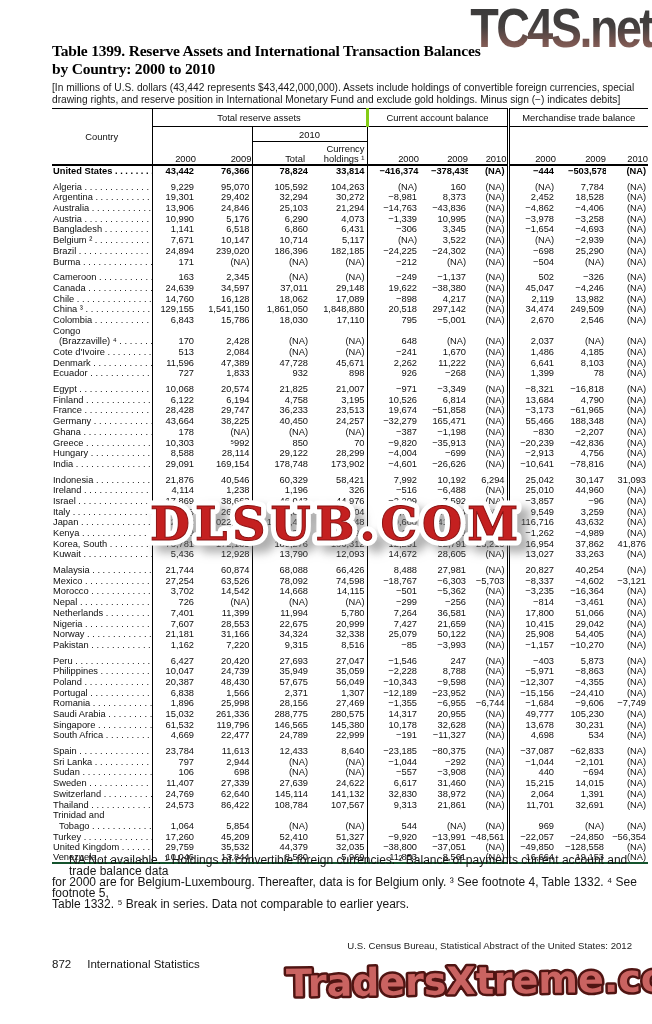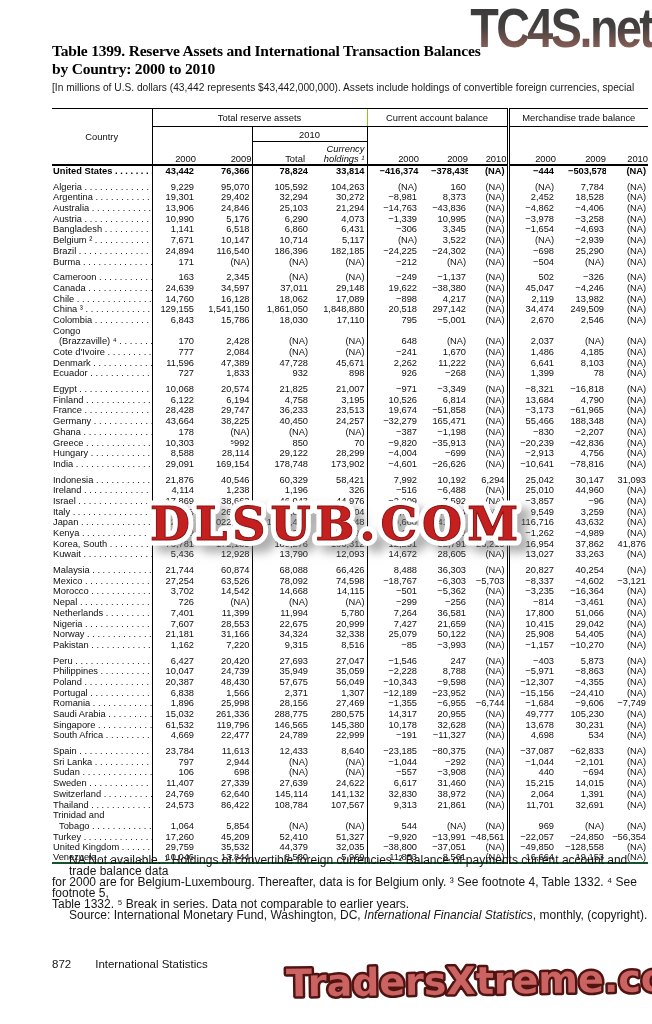--- a/index.html
+++ b/index.html
@@ -16,50 +16,50 @@
   table.main td{padding:0;overflow:hidden;white-space:nowrap;}
   
   td.c0{border-right:1px solid #000;text-align:left;}
   td.c3{border-left:1px solid #000;}
   td.c5{border-left:1px solid #000;}
   td.c8{border-left:3px double #000;}
   
   .hA td{border-top:1px solid #000;height:17px;text-align:center;font-size:9.4px;vertical-align:middle;}
   .hA .g{border-bottom:1px solid #000;}
   .hA .gTRA{border-left:1px solid #000;}
-  .hA .gCA{border-left:1px solid #84cc16;}
+  .hA .gCA{border-left:3px solid #84cc16;}
   .hA .gMT{border-left:3px double #000;}
   .hB td{height:14px;font-size:9.4px;vertical-align:middle;}
   .hB .sub2010{border-left:1px solid #000;border-bottom:1px solid #000;text-align:center;}
   .hB .hbca{border-left:1px solid #000;}
   .hB .hbmt{border-left:3px double #000;}
   .hC td{border-bottom:2px solid #000;height:22px;vertical-align:bottom;font-size:9.4px;
          text-align:right;padding-right:8px;padding-bottom:1px;}
   .hC td.c3{padding-right:5px;}
-  .hC td.c4{padding-right:2px;line-height:10px;font-style:italic;}
+  .hC td.c4{padding-right:2px;line-height:10px;}
   .countryHead{border-right:1px solid #000;border-top:1px solid #000;border-bottom:2px solid #000;
                text-align:center;vertical-align:middle;font-size:9.6px;}
   
   tbody tr.data{height:10.7px;}
   tbody tr.data td{text-align:right;padding-right:2px;line-height:10px;vertical-align:bottom;}
   tbody tr.data td.c0{text-align:left;padding-left:1px;}
   tbody tr.spacer{height:5px;}
   tbody tr.spacer td{font-size:1px;line-height:1px;}
   tbody tr.bold td{font-weight:bold;color:#000;padding-left:12px;}
   tbody tr:last-child td{border-bottom:2px solid #14532d;}
   .ind{padding-left:7px !important;margin-top:44px;}
   .nm{white-space:nowrap;}
   .dots::after{content:" . . . . . . . . . . . . . . . . . . . . . . . . .";}
   
   .footnotes{position:absolute;left:52px;top:855px;width:598px;font-size:12px;line-height:11px;color:#161616;}
   .footnotes .fl1,.footnotes .src{padding-left:17px;}
   .footnotes .src .it{font-style:italic;}
   
   .pagefoot{position:absolute;left:52px;top:958px;font-size:11.5px;color:#161616;}
-  .pagefoot .sec{margin-left:24px;}
+  .pagefoot .sec{margin-left:16px;}
   .census{position:absolute;right:20px;top:940px;font-size:9.6px;color:#222;z-index:1;}
   
   .wm-top{position:absolute;top:-2px;right:0px;z-index:6;
           font-family:"Liberation Sans","DejaVu Sans",sans-serif;font-weight:bold;
           font-size:55px;letter-spacing:-3px;line-height:60px;
           transform:scaleX(0.85);transform-origin:right top;
           background:linear-gradient(180deg,#3a3a3a 12%,#45403f 48%,#7b5751 76%,#97766f 100%);
           -webkit-background-clip:text;background-clip:text;color:transparent;}
   .wm-mid{position:absolute;left:146px;top:494px;z-index:6;
           filter:drop-shadow(9px 7px 5px rgba(110,110,110,0.55));}
@@ -72,20 +72,21 @@
 
   <div class="wm-top">TC4S.net</div>
 
   <div class="title">
     <div>Table 1399. Reserve Assets and International Transaction Balances</div>
     <div>by Country: 2000 to 2010</div>
   </div>
 
   <div class="note">
     <div>[In millions of U.S. dollars (43,442 represents $43,442,000,000). Assets include holdings of convertible foreign currencies, special</div>
+    <div>drawing rights, and reserve position in International Monetary Fund and exclude gold holdings. Minus sign (−) indicates debits]</div>
   </div>
 
   <table class="main">
     <colgroup>
       <col style="width:100px">
         <col style="width:44px">
         <col style="width:56px">
         <col style="width:58px">
       <col style="width:57px">
         <col style="width:52px">
@@ -225,21 +226,21 @@
           <td class="c5">(NA)</td>
           <td class="c6">3,522</td>
           <td class="c7">(NA)</td>
           <td class="c8">(NA)</td>
           <td class="c9">−2,939</td>
           <td class="c10">(NA)</td>
         </tr>
         <tr class="data">
           <td class="c0"><span class="nm">Brazil</span><span class="dots"></span></td>
           <td class="c1">24,894</td>
-          <td class="c2">116,540</td>
+          <td class="c2">239,020</td>
           <td class="c3">186,396</td>
           <td class="c4">182,185</td>
           <td class="c5">−24,225</td>
           <td class="c6">−24,302</td>
           <td class="c7">(NA)</td>
           <td class="c8">−698</td>
           <td class="c9">25,290</td>
           <td class="c10">(NA)</td>
         </tr>
         <tr class="data">
@@ -354,21 +355,21 @@
           <td class="c4">(NA)</td>
           <td class="c5">648</td>
           <td class="c6">(NA)</td>
           <td class="c7">(NA)</td>
           <td class="c8">2,037</td>
           <td class="c9">(NA)</td>
           <td class="c10">(NA)</td>
         </tr>
         <tr class="data">
           <td class="c0"><span class="nm">Cote d'Ivoire</span><span class="dots"></span></td>
-          <td class="c1">777</td>
+          <td class="c1">513</td>
           <td class="c2">2,084</td>
           <td class="c3">(NA)</td>
           <td class="c4">(NA)</td>
           <td class="c5">−241</td>
           <td class="c6">1,670</td>
           <td class="c7">(NA)</td>
           <td class="c8">1,486</td>
           <td class="c9">4,185</td>
           <td class="c10">(NA)</td>
         </tr>
@@ -645,21 +646,21 @@
           <td class="c9"></td>
           <td class="c10"></td>
         </tr>
         <tr class="data">
           <td class="c0"><span class="nm">Malaysia</span><span class="dots"></span></td>
           <td class="c1">21,744</td>
           <td class="c2">60,874</td>
           <td class="c3">68,088</td>
           <td class="c4">66,426</td>
           <td class="c5">8,488</td>
-          <td class="c6">36,303</td>
+          <td class="c6">27,981</td>
           <td class="c7">(NA)</td>
           <td class="c8">20,827</td>
           <td class="c9">40,254</td>
           <td class="c10">(NA)</td>
         </tr>
         <tr class="data">
           <td class="c0"><span class="nm">Mexico</span><span class="dots"></span></td>
           <td class="c1">27,254</td>
           <td class="c2">63,526</td>
           <td class="c3">78,092</td>
@@ -1031,23 +1032,23 @@
                    fill:none;stroke:#ffffff;stroke-width:11;stroke-linejoin:round;">DLSUB.COM</text>
       <text x="4" y="46" style="font-family:'DejaVu Serif',serif;font-weight:bold;font-size:46px;letter-spacing:5px;
                    fill:#c42020;stroke:#8a1010;stroke-width:1;">DLSUB.COM</text>
     </svg>
   </div>
 
   <div class="footnotes">
     <div class="fl1">NA Not available. ¹ Holdings of convertible foreign currencies. ² Balance of payments current account and trade balance data</div>
     <div>for 2000 are for Belgium-Luxembourg. Thereafter, data is for Belgium only. ³ See footnote 4, Table 1332. ⁴ See footnote 5,</div>
     <div>Table 1332. ⁵ Break in series. Data not comparable to earlier years.</div>
-    <div class="src"><span>Source: International Monetary Fund, Washington, DC, </span><span class="it">International Financial Statistics</span><span>, monthly, (copyright).</span></div>
   </div>
 
+  <div class="census">U.S. Census Bureau, Statistical Abstract of the United States: 2012</div>
 
   <div class="pagefoot">
     <span>872</span><span class="sec">International Statistics</span>
   </div>
 
   <div class="wm-bottom">
     <svg width="370" height="66" style="overflow:visible">
       <text x="2" y="46" style="font-family:'DejaVu Sans',sans-serif;font-weight:bold;font-size:38px;
                    fill:none;stroke:#ffffff;stroke-width:13;stroke-linejoin:round;">TradersXtreme.com</text>
       <text x="2" y="46" style="font-family:'DejaVu Sans',sans-serif;font-weight:bold;font-size:38px;

